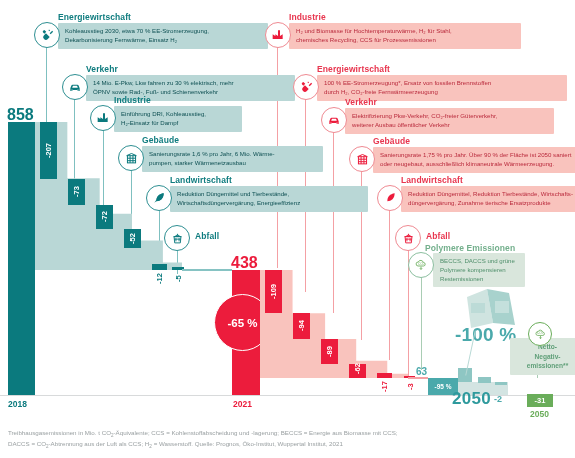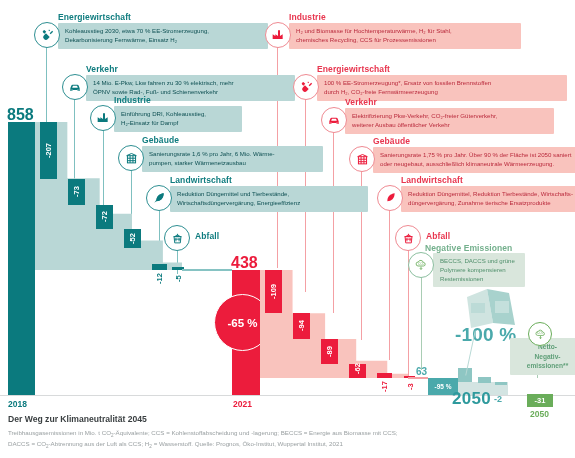--- a/index.html
+++ b/index.html
@@ -310,21 +310,21 @@
     <div class="ico red" style="left:0px;top:3px;">
       <svg width="15" height="15" viewBox="0 0 24 24" fill="none" stroke="#ec1c3c" stroke-width="1.5">
           <path d="M6.5 9h11l-1 10h-9z"></path>
           <path d="M5.5 9h13M9.5 9V7h5v2M9.5 11.5v5M14.5 11.5v5M6.5 13h11"></path>
           <path d="M12 4.5v2"></path>
         </svg>
     </div>
   </div>
 
   <div class="callout g" style="left:408px;top:243px;">
-    <div class="ttl" style="left:17px;top:0px;">Negative Emissionen</div>
+    <div class="ttl" style="left:17px;top:0px;">Polymere Emissionen</div>
     <div class="box" style="left:25px;top:10px;width:79px;">
       <span>BECCS, DACCS und grüne</span>
       <span>Polymere kompensieren</span>
       <span>Restemissionen</span>
     </div>
     <div class="ico green" style="left:0px;top:9px;border-color:#8cbfa0;">
       <svg width="16" height="16" viewBox="0 0 24 24" fill="none" stroke="#6aad5a" stroke-width="1.3">
         <path d="M7.5 13.5a3 3 0 0 1 .4-6 4 4 0 0 1 7.6.8 2.6 2.6 0 0 1 .3 5.2z"></path>
         <path d="M12 14.5v4M10.3 16.8L12 18.7l1.7-1.9"></path>
       </svg>
@@ -340,21 +340,20 @@
     </div>
     <div class="ico green" style="left:28px;top:0px;width:24px;height:24px;background:#fff;">
       <svg width="15" height="15" viewBox="0 0 24 24" fill="none" stroke="#6aad5a" stroke-width="1.3">
         <path d="M7.5 13.5a3 3 0 0 1 .4-6 4 4 0 0 1 7.6.8 2.6 2.6 0 0 1 .3 5.2z"></path>
         <path d="M12 14.5v4M10.3 16.8L12 18.7l1.7-1.9"></path>
       </svg>
       <span style="position:absolute;font-size:3.2px;color:#6aad5a;left:8px;top:8px;">CO₂</span>
     </div>
   </div>
 
-  <div class="foot-title" style="left:8px;top:414px;">Der Weg zur Klimaneutralität 2045</div>
   <div class="foot-txt" style="left:8px;top:428px;">
     <span>Treibhausgasemissionen in Mio. t CO</span><sub>2</sub><span>-Äquivalente; CCS = Kohlenstoffabscheidung und -lagerung; BECCS = Energie aus Biomasse mit CCS;</span>
   </div>
   <div class="foot-txt" style="left:8px;top:439px;">
     <span>DACCS = CO</span><sub>2</sub><span>-Abtrennung aus der Luft als CCS; H</span><sub>2</sub><span> = Wasserstoff.  Quelle: Prognos, Öko-Institut, Wuppertal Institut, 2021</span>
   </div>
 
 </div>
 
 </body></html>

